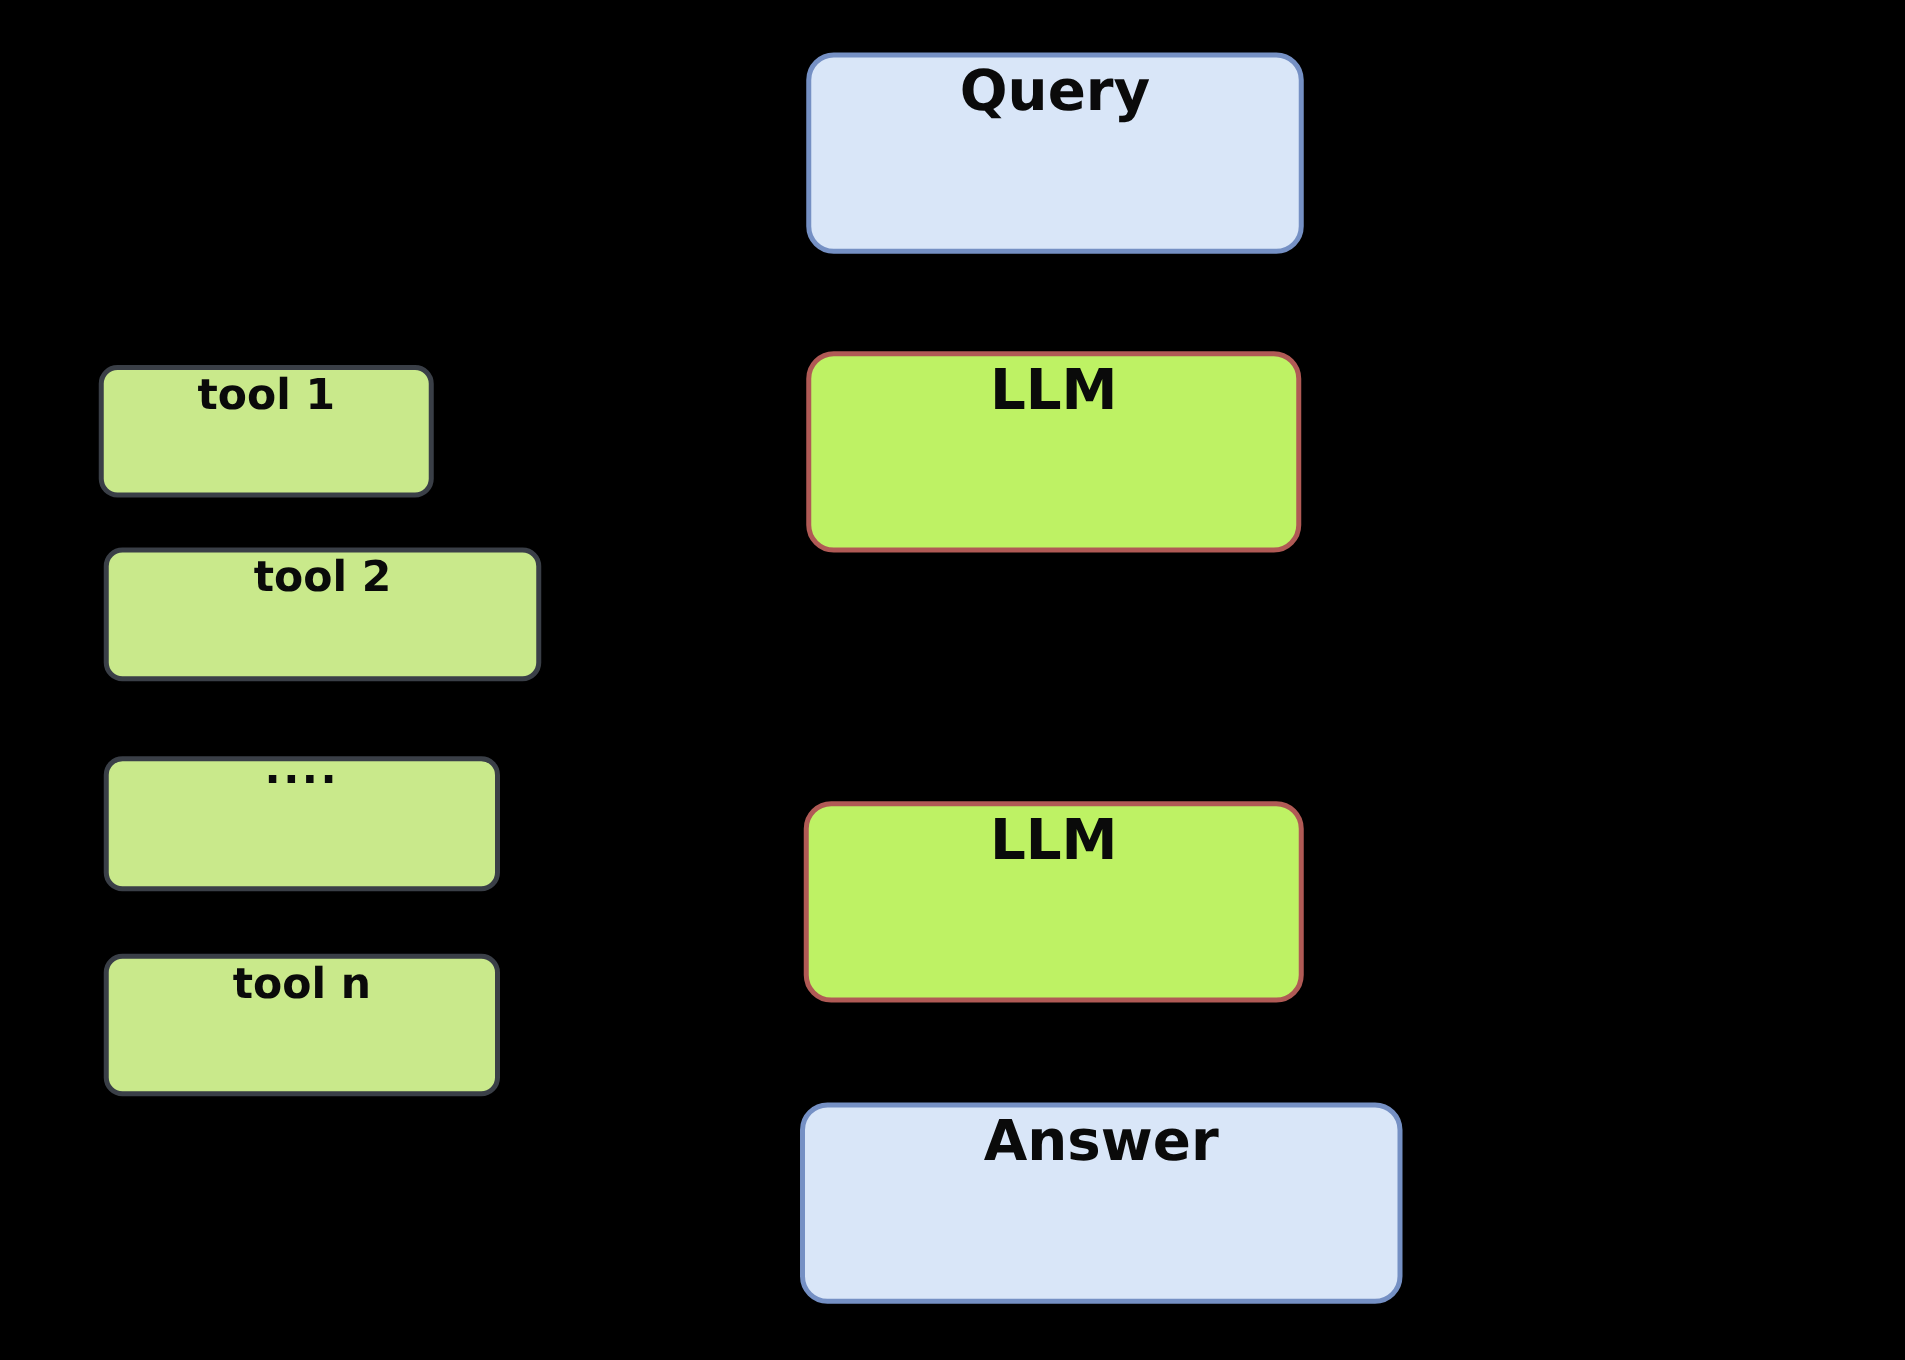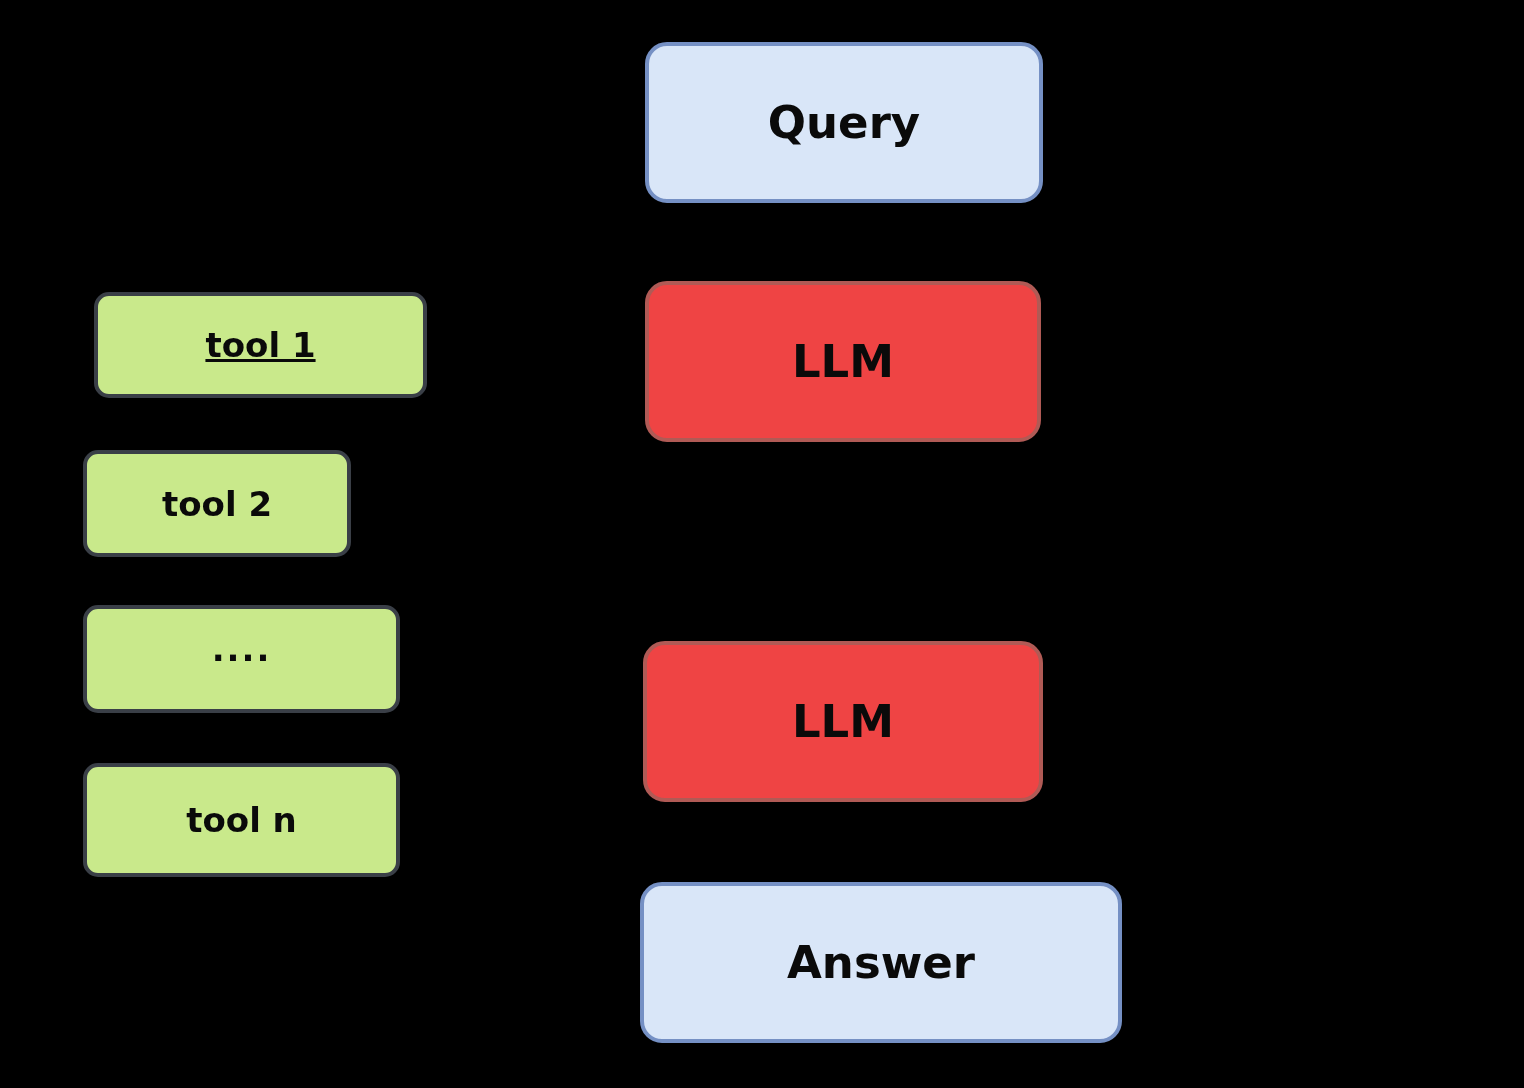--- a/index.html
+++ b/index.html
@@ -12,52 +12,52 @@
     width: 1524px;
     height: 1088px;
     background: #000000;
     overflow: hidden;
     font-family: "DejaVu Sans", "Liberation Sans", sans-serif;
   }
   .node {
     position: absolute;
     box-sizing: border-box;
     display: flex;
-    align-items: center;
+    align-items: flex-start;
     justify-content: center;
     color: #0a0a0a;
     font-weight: bold;
     text-align: center;
   }
   .node-blue {
     background: #d9e6f8;
     border: 4px solid #7590c4;
     border-radius: 22px;
     font-size: 45px;
   }
   .node-pink {
-    background: #ef4444;
+    background: #bef264;
     border: 4px solid #b05a55;
     border-radius: 22px;
     font-size: 45px;
   }
   .node-green {
     background: #c9e98b;
     border: 4px solid #3a3f47;
     border-radius: 15px;
     font-size: 34px;
   }
   
   .pos-query  { left: 645px; top:  42px; width: 398px; height: 161px; }
   .pos-llm1   { left: 645px; top: 281px; width: 396px; height: 161px; }
   .pos-llm2   { left: 643px; top: 641px; width: 400px; height: 161px; }
   .pos-answer { left: 640px; top: 882px; width: 482px; height: 161px; }
   
-  .pos-tool1  { left: 94px; top: 292px; width: 333px; height: 106px; text-decoration: underline; }
-  .pos-tool2  { left: 83px; top: 450px; width: 268px; height: 107px; }
+  .pos-tool1  { left: 79px; top: 292px; width: 268px; height: 106px; }
+  .pos-tool2  { left: 83px; top: 438px; width: 350px; height: 107px; }
   .pos-dots   { left: 83px; top: 605px; width: 317px; height: 108px; }
   .pos-tooln  { left: 83px; top: 763px; width: 317px; height: 114px; }
   .dots-label { letter-spacing: 2px; line-height: 0.4; padding-bottom: 18px; }
 </style>
 </head>
 <body>
 
 <div class="canvas">
 
   <div class="node node-blue pos-query">

